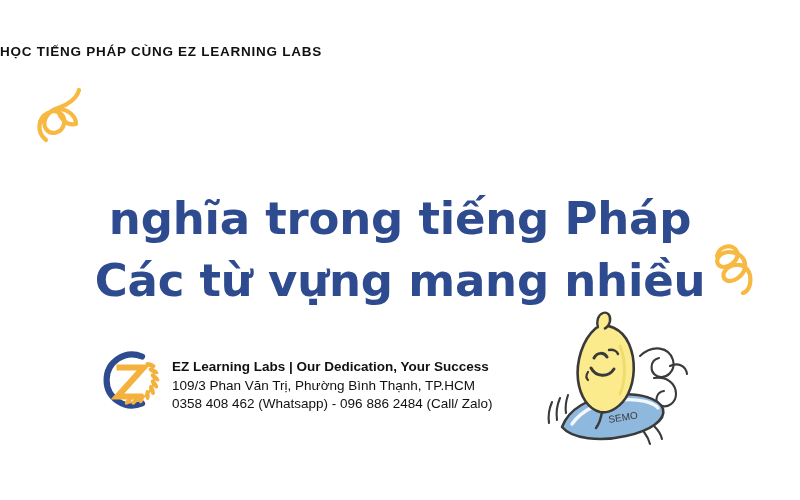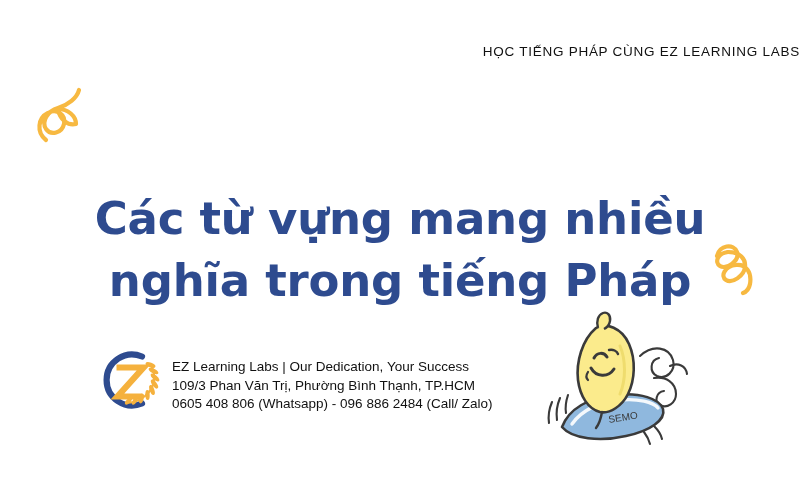--- a/index.html
+++ b/index.html
@@ -21,23 +21,23 @@
     inset: 0;
     background: #ffffff;
   }
 
   
   .eyebrow {
     position: absolute;
     top: 44px;
     left: 0;
     width: 800px;
-    text-align: right;
+    text-align: left;
     font-size: 13.5px;
-    font-weight: 400;
+    font-weight: 700;
     letter-spacing: 0.055em;
     color: #111111;
     white-space: nowrap;
   }
 
   
   .title {
     position: absolute;
     top: 158px;
     left: 0;
@@ -80,21 +80,21 @@
     left: 79px;
     top: 22px;
     width: 400px;
   }
   .footer-line {
     font-size: 13.5px;
     line-height: 18.5px;
     color: #111111;
     white-space: nowrap;
   }
-  .footer-line.bold { font-weight: 400; font-size: 13.5px; }
+  .footer-line.bold { font-weight: 700; font-size: 13.5px; }
 
   
   .mascot {
     position: absolute;
     left: 536px;
     top: 306px;
     width: 160px;
     height: 148px;
   }
   .mascot svg { display: block; }
@@ -114,22 +114,22 @@
   </div>
 
   <div class="squiggle squiggle-right">
     <svg width="50" height="56" viewBox="0 0 50 56" fill="none">
       <path d="M5 16 C7 5 22 3 25 12 C28 21 14 30 8 26 C2 22 6 13 16 12" stroke="#f7b941" stroke-width="4.2" stroke-linecap="round" fill="none"></path>
       <path d="M16 12 C28 12 34 19 33 27 C32 36 20 44 14 40 C8 36 13 26 24 25 C34 24 40 32 38 44 C37 49 34 52 31 53" stroke="#f7b941" stroke-width="4.2" stroke-linecap="round" fill="none"></path>
     </svg>
   </div>
 
   <h1 class="title">
+    <span class="line">nghĩa trong tiếng Pháp</span>
     <span class="line">Các từ vựng mang nhiều</span>
-    <span class="line">nghĩa trong tiếng Pháp</span>
   </h1>
 
   <div class="footer">
 
     <div class="logo">
       <svg width="72" height="72" viewBox="0 0 72 72" fill="none">
 
         <path d="M49 12.5 A25.5 25.5 0 1 0 49 59.5" stroke="#2e4b8f" stroke-width="6.2" stroke-linecap="round" fill="none"></path>
 
         <path d="M23.5 23.5 H50.5 L24.5 52.5 H49" stroke="#f5b13d" stroke-width="6.2" stroke-linejoin="miter" stroke-linecap="butt" fill="none"></path>
@@ -164,21 +164,21 @@
           </g>
         </g>
 
         <path d="M57 20 C64 30 62 44 52 52 C46 57 39 59 33 58.5" stroke="#f5b13d" stroke-width="2.1" stroke-linecap="round" fill="none"></path>
       </svg>
     </div>
 
     <div class="footer-text">
       <div class="footer-line bold">EZ Learning Labs | Our Dedication, Your Success</div>
       <div class="footer-line">109/3 Phan Văn Trị, Phường Bình Thạnh, TP.HCM</div>
-      <div class="footer-line">0605 408 806 (Whatsapp) - 096 886 2484 (Call/ Zalo)</div>
+      <div class="footer-line">0358 408 462 (Whatsapp) - 096 886 2484 (Call/ Zalo)</div>
     </div>
   </div>
 
   <div class="mascot">
     <svg width="160" height="148" viewBox="0 0 160 148" fill="none">
 
       <g stroke="#3a3a3a" stroke-width="2.1" fill="none" stroke-linecap="round">
         <path d="M104 50 C117 38 133 41 137 54 C140 65 130 74 121 70 C113 66 114 54 123 52"></path>
         <path d="M118 72 C130 70 140 77 140 88 C140 97 131 103 124 99 C118 96 120 86 128 85"></path>
         <path d="M108 96 C116 94 123 99 123 106 C123 112 117 116 112 113"></path>

